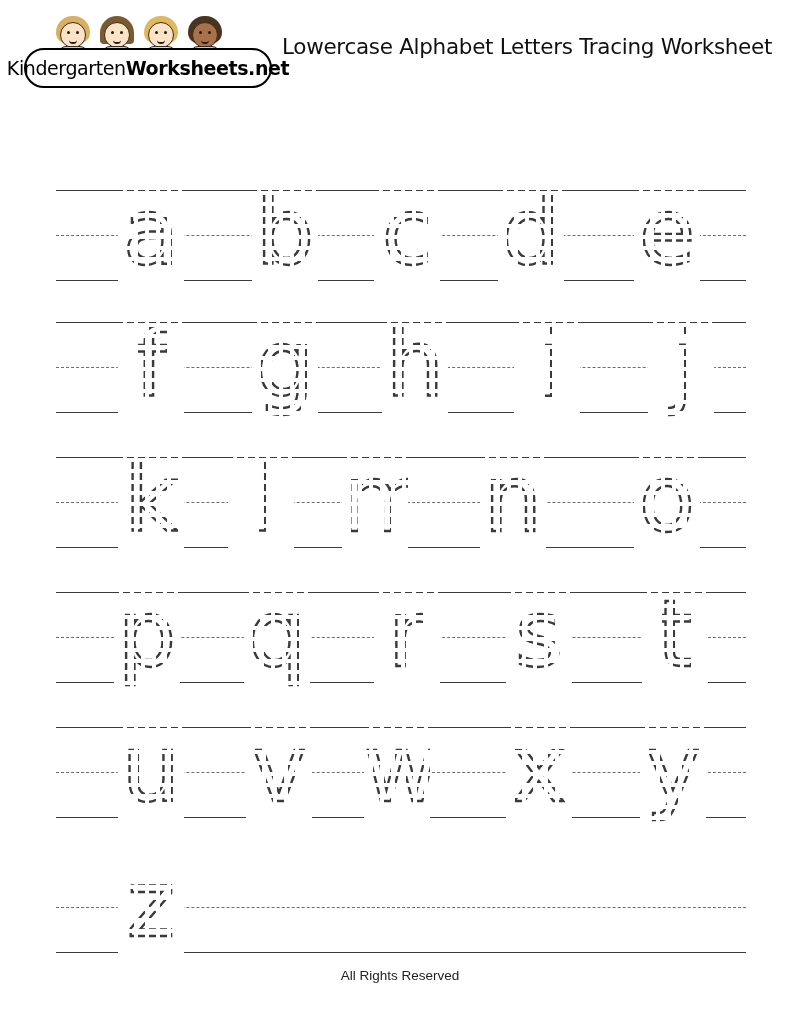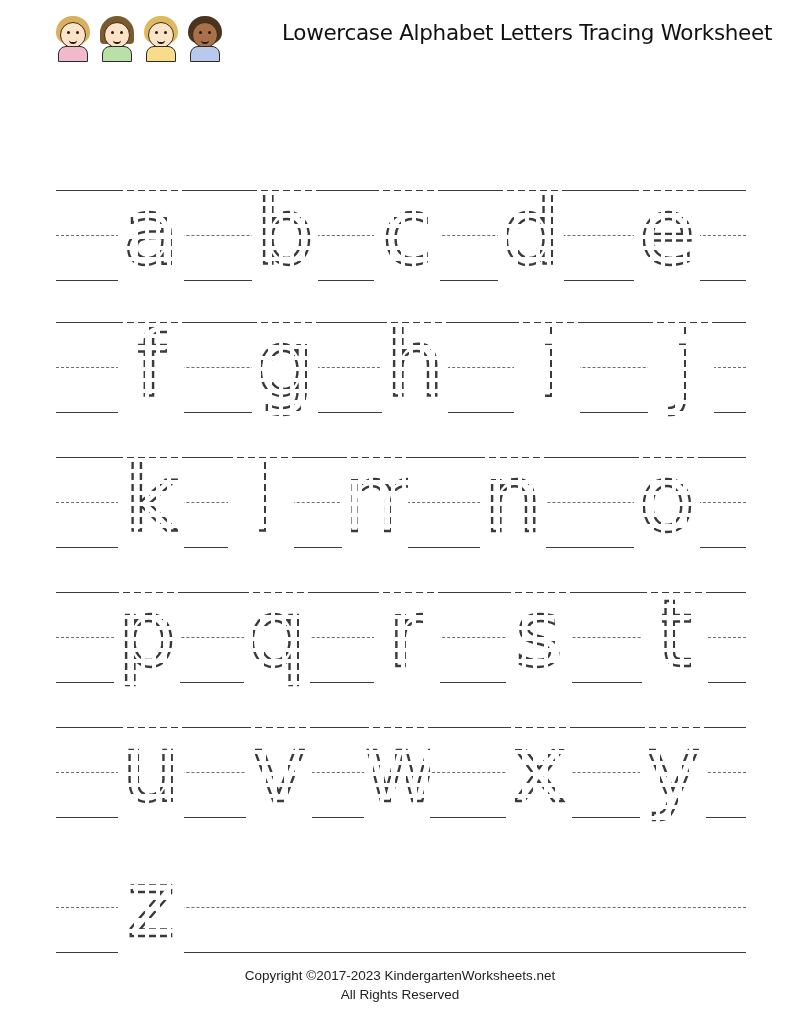--- a/index.html
+++ b/index.html
@@ -136,21 +136,21 @@
     top: 119px;
     font-size: 14.5px;
     font-weight: 700;
     color: #1a1a1a;
     letter-spacing: -0.2px;
   }
 
   .sheet-title {
     position: absolute;
     left: 282px;
-    top: 20px;
+    top: 34px;
     width: 500px;
     font-family: "DejaVu Sans", sans-serif;
     font-size: 21.5px;
     letter-spacing: -0.3px;
     color: #111;
   }
 
   .name-line {
     position: absolute;
     left: 412px;
@@ -276,20 +276,25 @@
         </div>
         <div class="kid k4">
           <div class="hair"></div>
             <div class="face"></div>
           <div class="eye l"></div>
             <div class="eye r"></div>
             <div class="mouth"></div>
           <div class="body"></div>
         </div>
       </div>
+      <div class="logo-pill">
+        <div class="logo-pill-text">
+          <span class="light">Kindergarten</span><span class="bold">Worksheets.net</span>
+        </div>
+      </div>
     </div>
   </div>
 
 
   <div class="sheet-title">Lowercase Alphabet Letters Tracing Worksheet</div>
 
 </div>
 
 <div class="rows">
 
@@ -440,15 +445,14 @@
       <div class="glyph-wrap" style="left:62px;">
           <div class="g">z</div>
           <div class="dashmask"></div>
         </div>
     </div>
   </div>
 
 </div>
 
 <div class="footer">
-  <div>Copyright ©2017-2023 KindergartenWorksheets.net</div>
   <div>All Rights Reserved</div>
 </div>
 
 </body></html>

